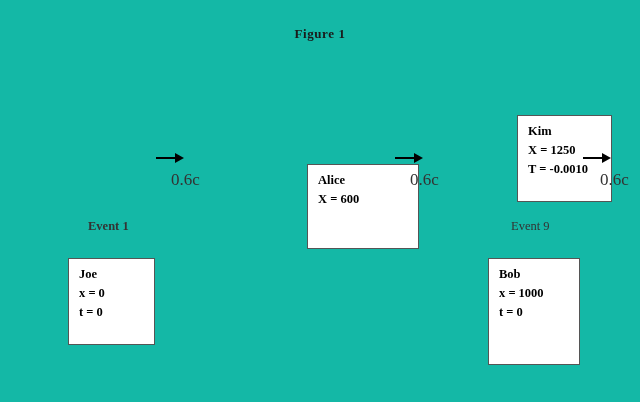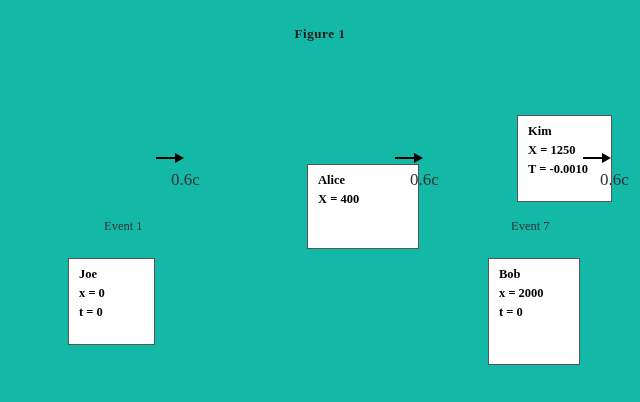--- a/index.html
+++ b/index.html
@@ -96,21 +96,21 @@
 
   <div class="velocity-arrow" style="left:156px; top:152px; width:28px;">
     <div class="shaft" style="width:20px;"></div>
     <div class="head" style="left:19px;"></div>
   </div>
   <div class="speed-label" style="left:171px; top:170px;">0.6c</div>
 
   <div class="frame-box" style="left:307px; top:117px; width:112px; height:85px;margin-top:47px;">
     <div class="box-lines">
       <div class="box-line">Alice</div>
-      <div class="box-line">X = 400</div>
+      <div class="box-line">X = 600</div>
     </div>
   </div>
   <div class="velocity-arrow" style="left:395px; top:152px; width:28px;">
     <div class="shaft" style="width:20px;"></div>
     <div class="head" style="left:19px;"></div>
   </div>
   <div class="speed-label" style="left:410px; top:170px;">0.6c</div>
 
   <div class="frame-box" style="left:488px; top:115px; width:95px; height:87px;margin-left:29px;">
     <div class="box-lines">
@@ -118,32 +118,32 @@
       <div class="box-line">X = 1250</div>
       <div class="box-line">T = -0.0010</div>
     </div>
   </div>
   <div class="velocity-arrow" style="left:583px; top:152px; width:28px;">
     <div class="shaft" style="width:20px;"></div>
     <div class="head" style="left:19px;"></div>
   </div>
   <div class="speed-label" style="left:600px; top:170px;">0.6c</div>
 
-  <div class="event-label" style="left:104px; top:219px;">Event 1</div>
-  <div class="event-label" style="left:511px; top:219px;">Event 7</div>
+  <div class="event-label" style="left:88px; top:219px;font-weight:bold;">Event 1</div>
+  <div class="event-label" style="left:511px; top:219px;">Event 9</div>
 
   <div class="frame-box" style="left:68px; top:258px; width:87px; height:87px;padding-left:37px;">
     <div class="box-lines">
       <div class="box-line">Joe</div>
       <div class="box-line">x = 0</div>
       <div class="box-line">t = 0</div>
     </div>
   </div>
 
   <div class="frame-box" style="left:488px; top:258px; width:92px; height:107px;">
     <div class="box-lines">
       <div class="box-line">Bob</div>
-      <div class="box-line">x = 2000</div>
+      <div class="box-line">x = 1000</div>
       <div class="box-line">t = 0</div>
     </div>
   </div>
 
 </div>
 
 </body></html>

